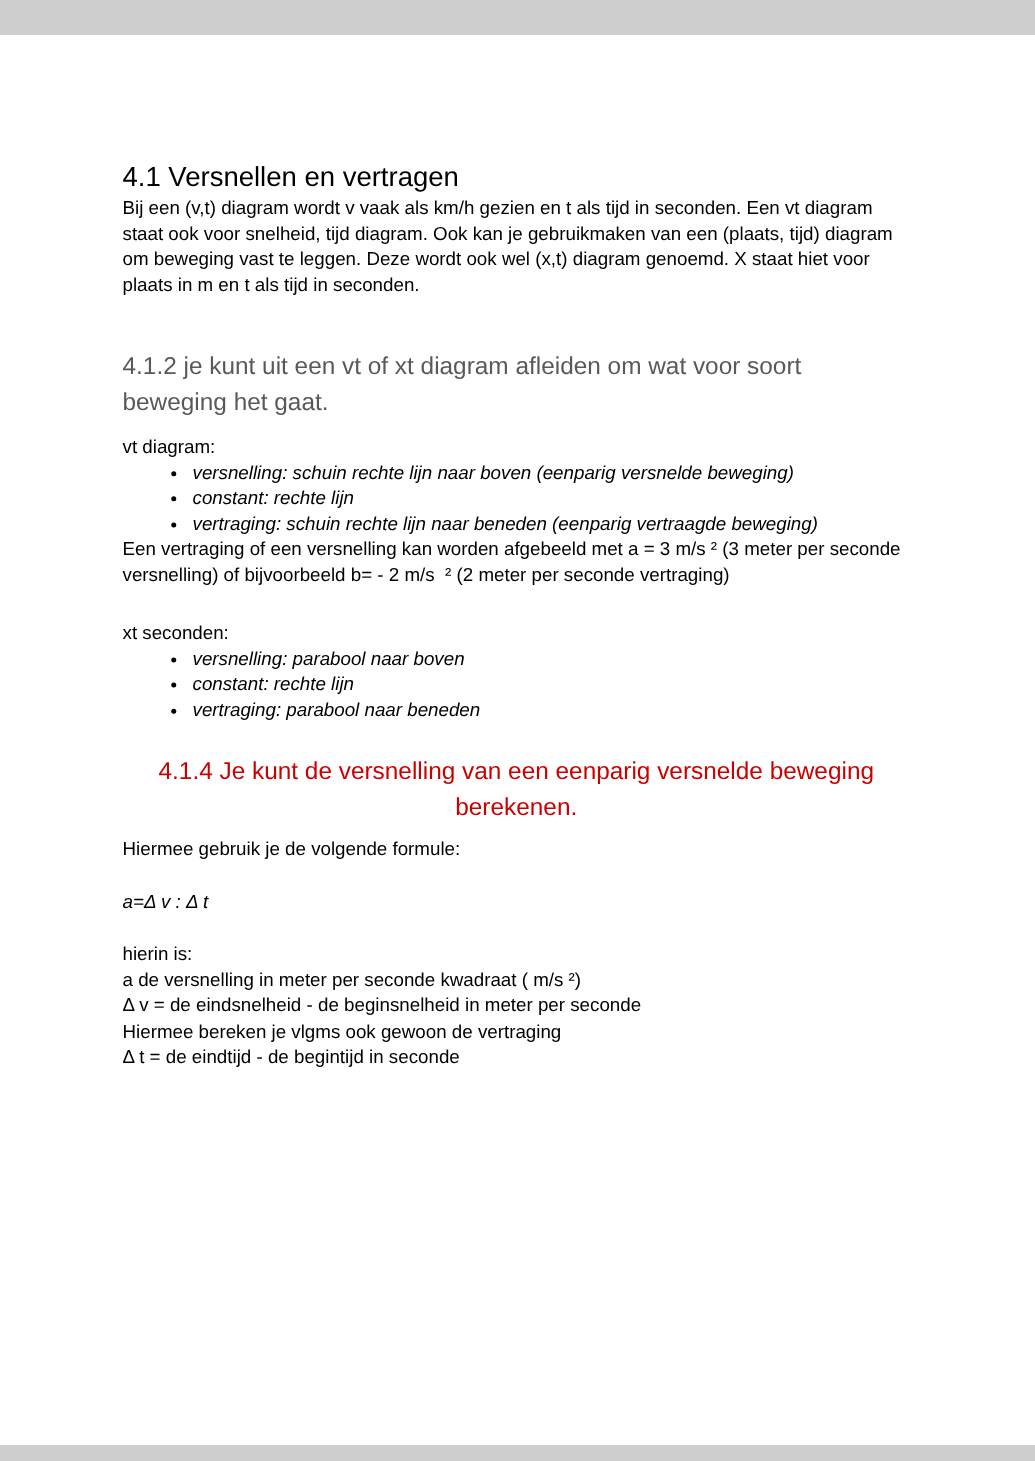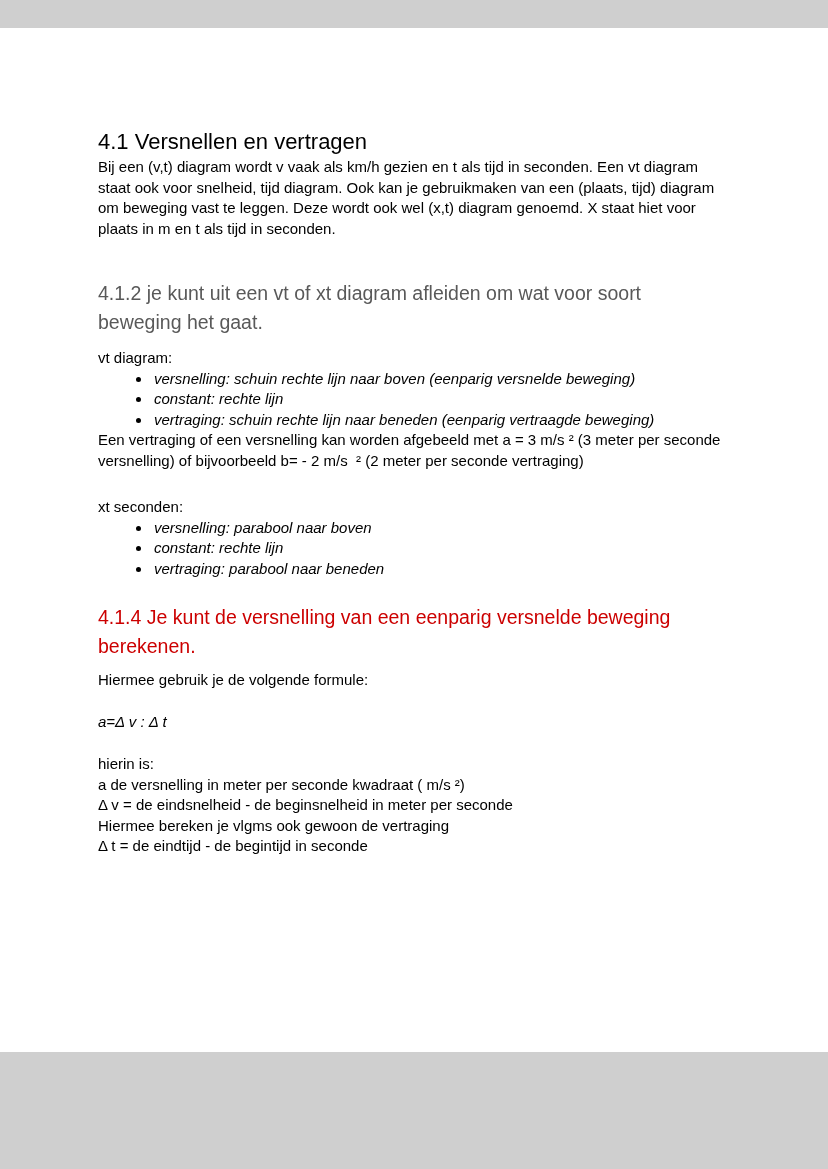--- a/index.html
+++ b/index.html
@@ -4,21 +4,21 @@
 <style>
   * { box-sizing: border-box; }
   html, body { margin: 0; padding: 0; }
   body {
     font-family: "Liberation Sans", sans-serif;
     background: #cfcfcf;
   }
   .viewport {
     position: relative;
     width: 828px;
-    height: 1052px;
+    height: 1169px;
     background: #cfcfcf;
     overflow: hidden;
     margin: 0 auto;
   }
   .sheet {
     position: absolute;
     top: 28px;
     left: 0;
     width: 828px;
     height: 1128px;
@@ -44,20 +44,21 @@
   }
   .h-gray.second {
     margin: 40px 0 12px 0;
   }
   .h-red {
     font-size: 19.5px;
     line-height: 28.5px;
     font-weight: 400;
     color: #cc0000;
     margin: 24px 0 10px 0;
+    text-align: center;
   }
   .b {
     font-size: 15px;
     line-height: 20.5px;
     margin: 0;
     white-space: pre-wrap;
   }
   .gap-top-26 { margin-top: 26px; }
   .gap-top-22 { margin-top: 22px; }
   .gap-top-21 { margin-top: 21px; font-style: italic; }

